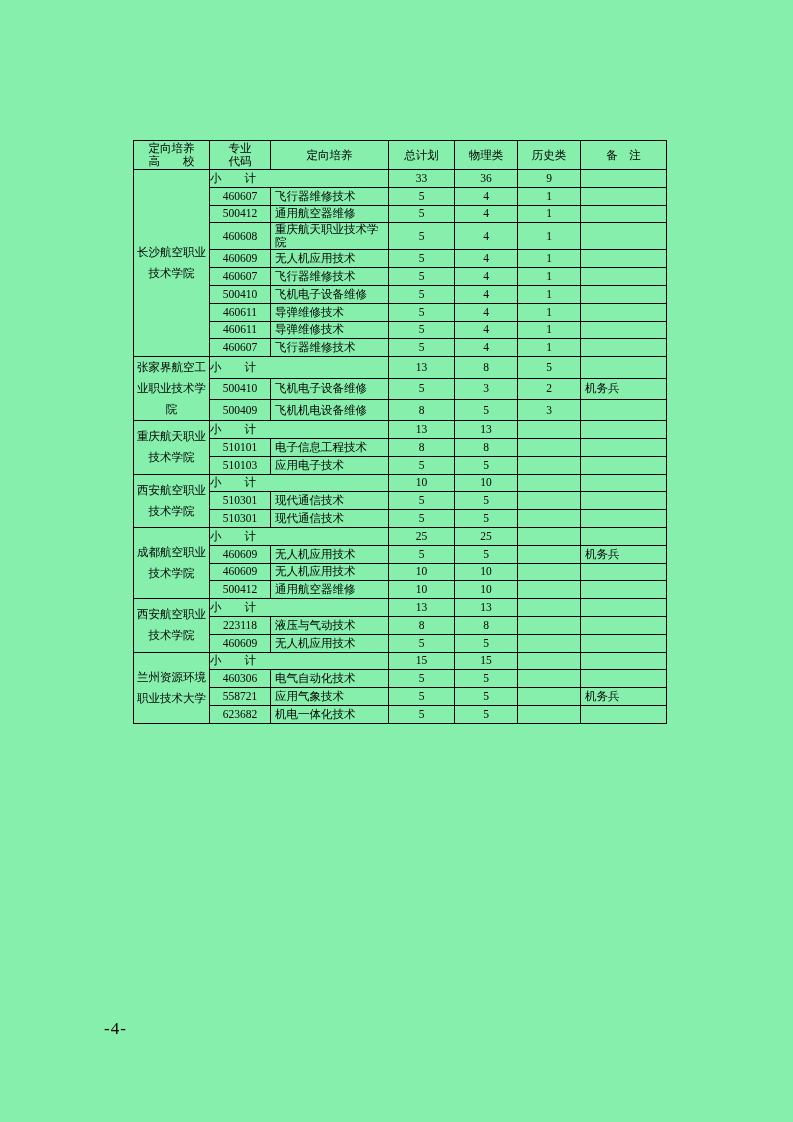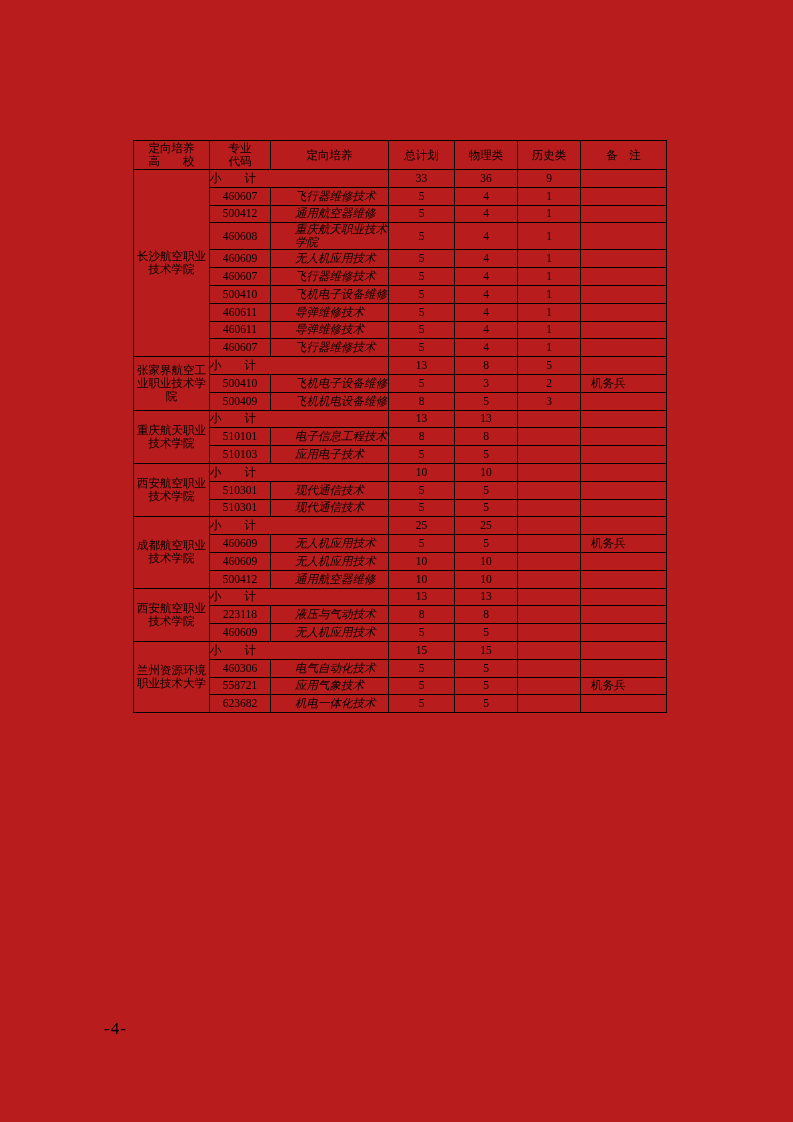--- a/index.html
+++ b/index.html
@@ -4,21 +4,21 @@
 <style>
   html, body {
     margin: 0;
     padding: 0;
     background: #ffffff;
   }
   .page {
     position: relative;
     width: 793px;
     height: 1122px;
-    background: #b91c1c;
+    background: #86efac;
     color: #000000;
     font-family: "Liberation Serif", "DejaVu Serif", serif;
     overflow: hidden;
   }
   table.plan-table {
     position: absolute;
     left: 133px;
     top: 140px;
     width: 533px;
     border-collapse: collapse;
@@ -38,26 +38,26 @@
     color: #000;
   }
   .plan-table thead tr { height: 29px; }
   .plan-table tbody tr { height: 17.8px; }
   .plan-table th { text-align: center; }
   td.college-cell {
     text-align: center;
     padding: 0 2px;
     border-top-width: 1.5px;
     border-bottom-width: 1.5px;
-    line-height: 13px;
+    line-height: 21px;
   }
   td.subtotal-cell { text-align: left; }
   td.num-cell { text-align: center; }
-  td.major-cell { text-align: left; padding-left: 24px; font-style: italic; }
-  td.remark-cell { text-align: left; padding-left: 10px; }
+  td.major-cell { text-align: left; padding-left: 4px; }
+  td.remark-cell { text-align: left; padding-left: 4px; }
   tr.group-start td { border-top-width: 1.5px; }
   .plan-table thead th { border-bottom-width: 1.5px; }
   .page-number {
     position: absolute;
     left: 104px;
     top: 1019px;
     font-size: 17px;
     letter-spacing: 1px;
     color: #000;
   }

